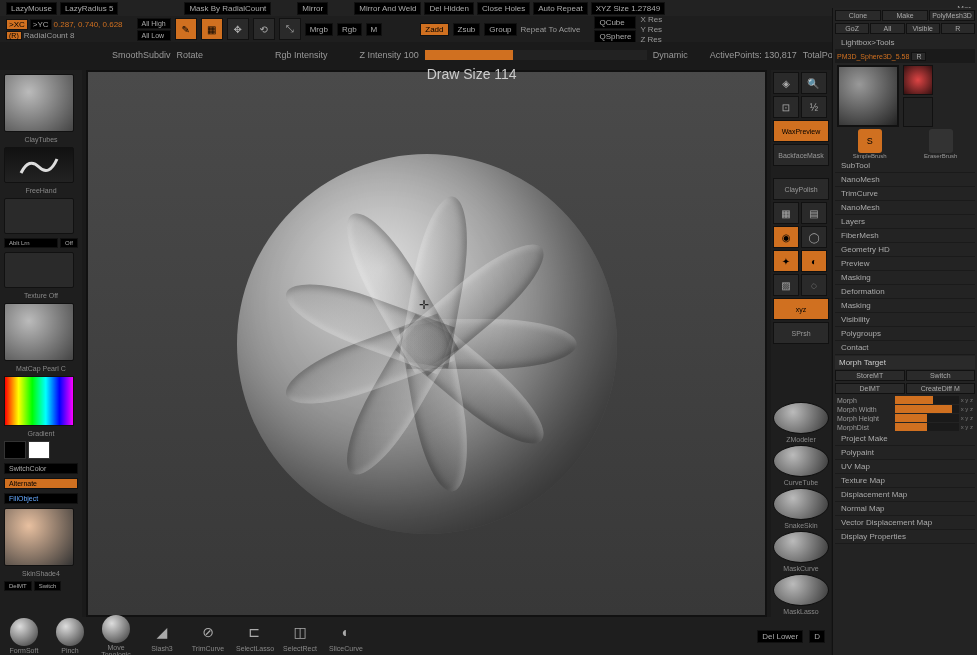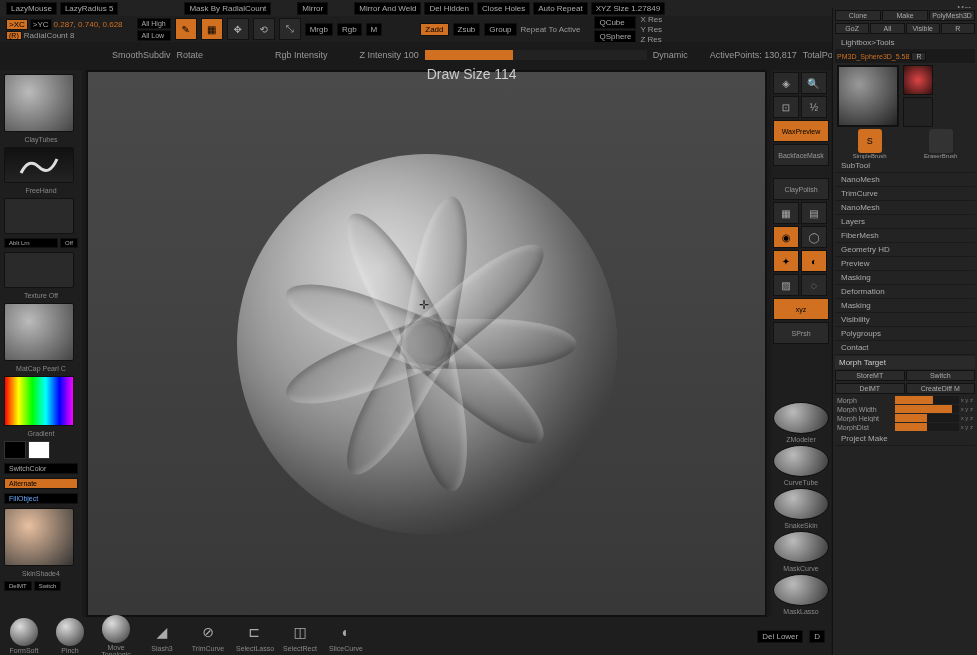--- a/index.html
+++ b/index.html
@@ -325,20 +325,29 @@
       </div>
       <div class="rp-slider-row">
         <span class="slbl">MorphDist</span>
         <div class="sbar">
           <div class="sfill" style="width:50%"></div>
         </div>
         <span style="font-size:6px;color:#777">x y z</span>
       </div>
     </div>
   <div class="rp-item">Project Make</div>
+  <div id="rp-sections2">
+      <div class="rp-item">Polypaint</div>
+      <div class="rp-item">UV Map</div>
+      <div class="rp-item">Texture Map</div>
+      <div class="rp-item">Displacement Map</div>
+      <div class="rp-item">Normal Map</div>
+      <div class="rp-item">Vector Displacement Map</div>
+      <div class="rp-item">Display Properties</div>
+    </div>
 </div>
 
 <div class="bottombar">
   <div id="bb-items" style="display:flex;gap:10px;align-items:center">
       <div class="bb-item">
         <div class="bb-orb"></div>
         <div class="bb-lbl">FormSoft</div>
       </div>
       <div class="bb-item">
         <div class="bb-orb"></div>

